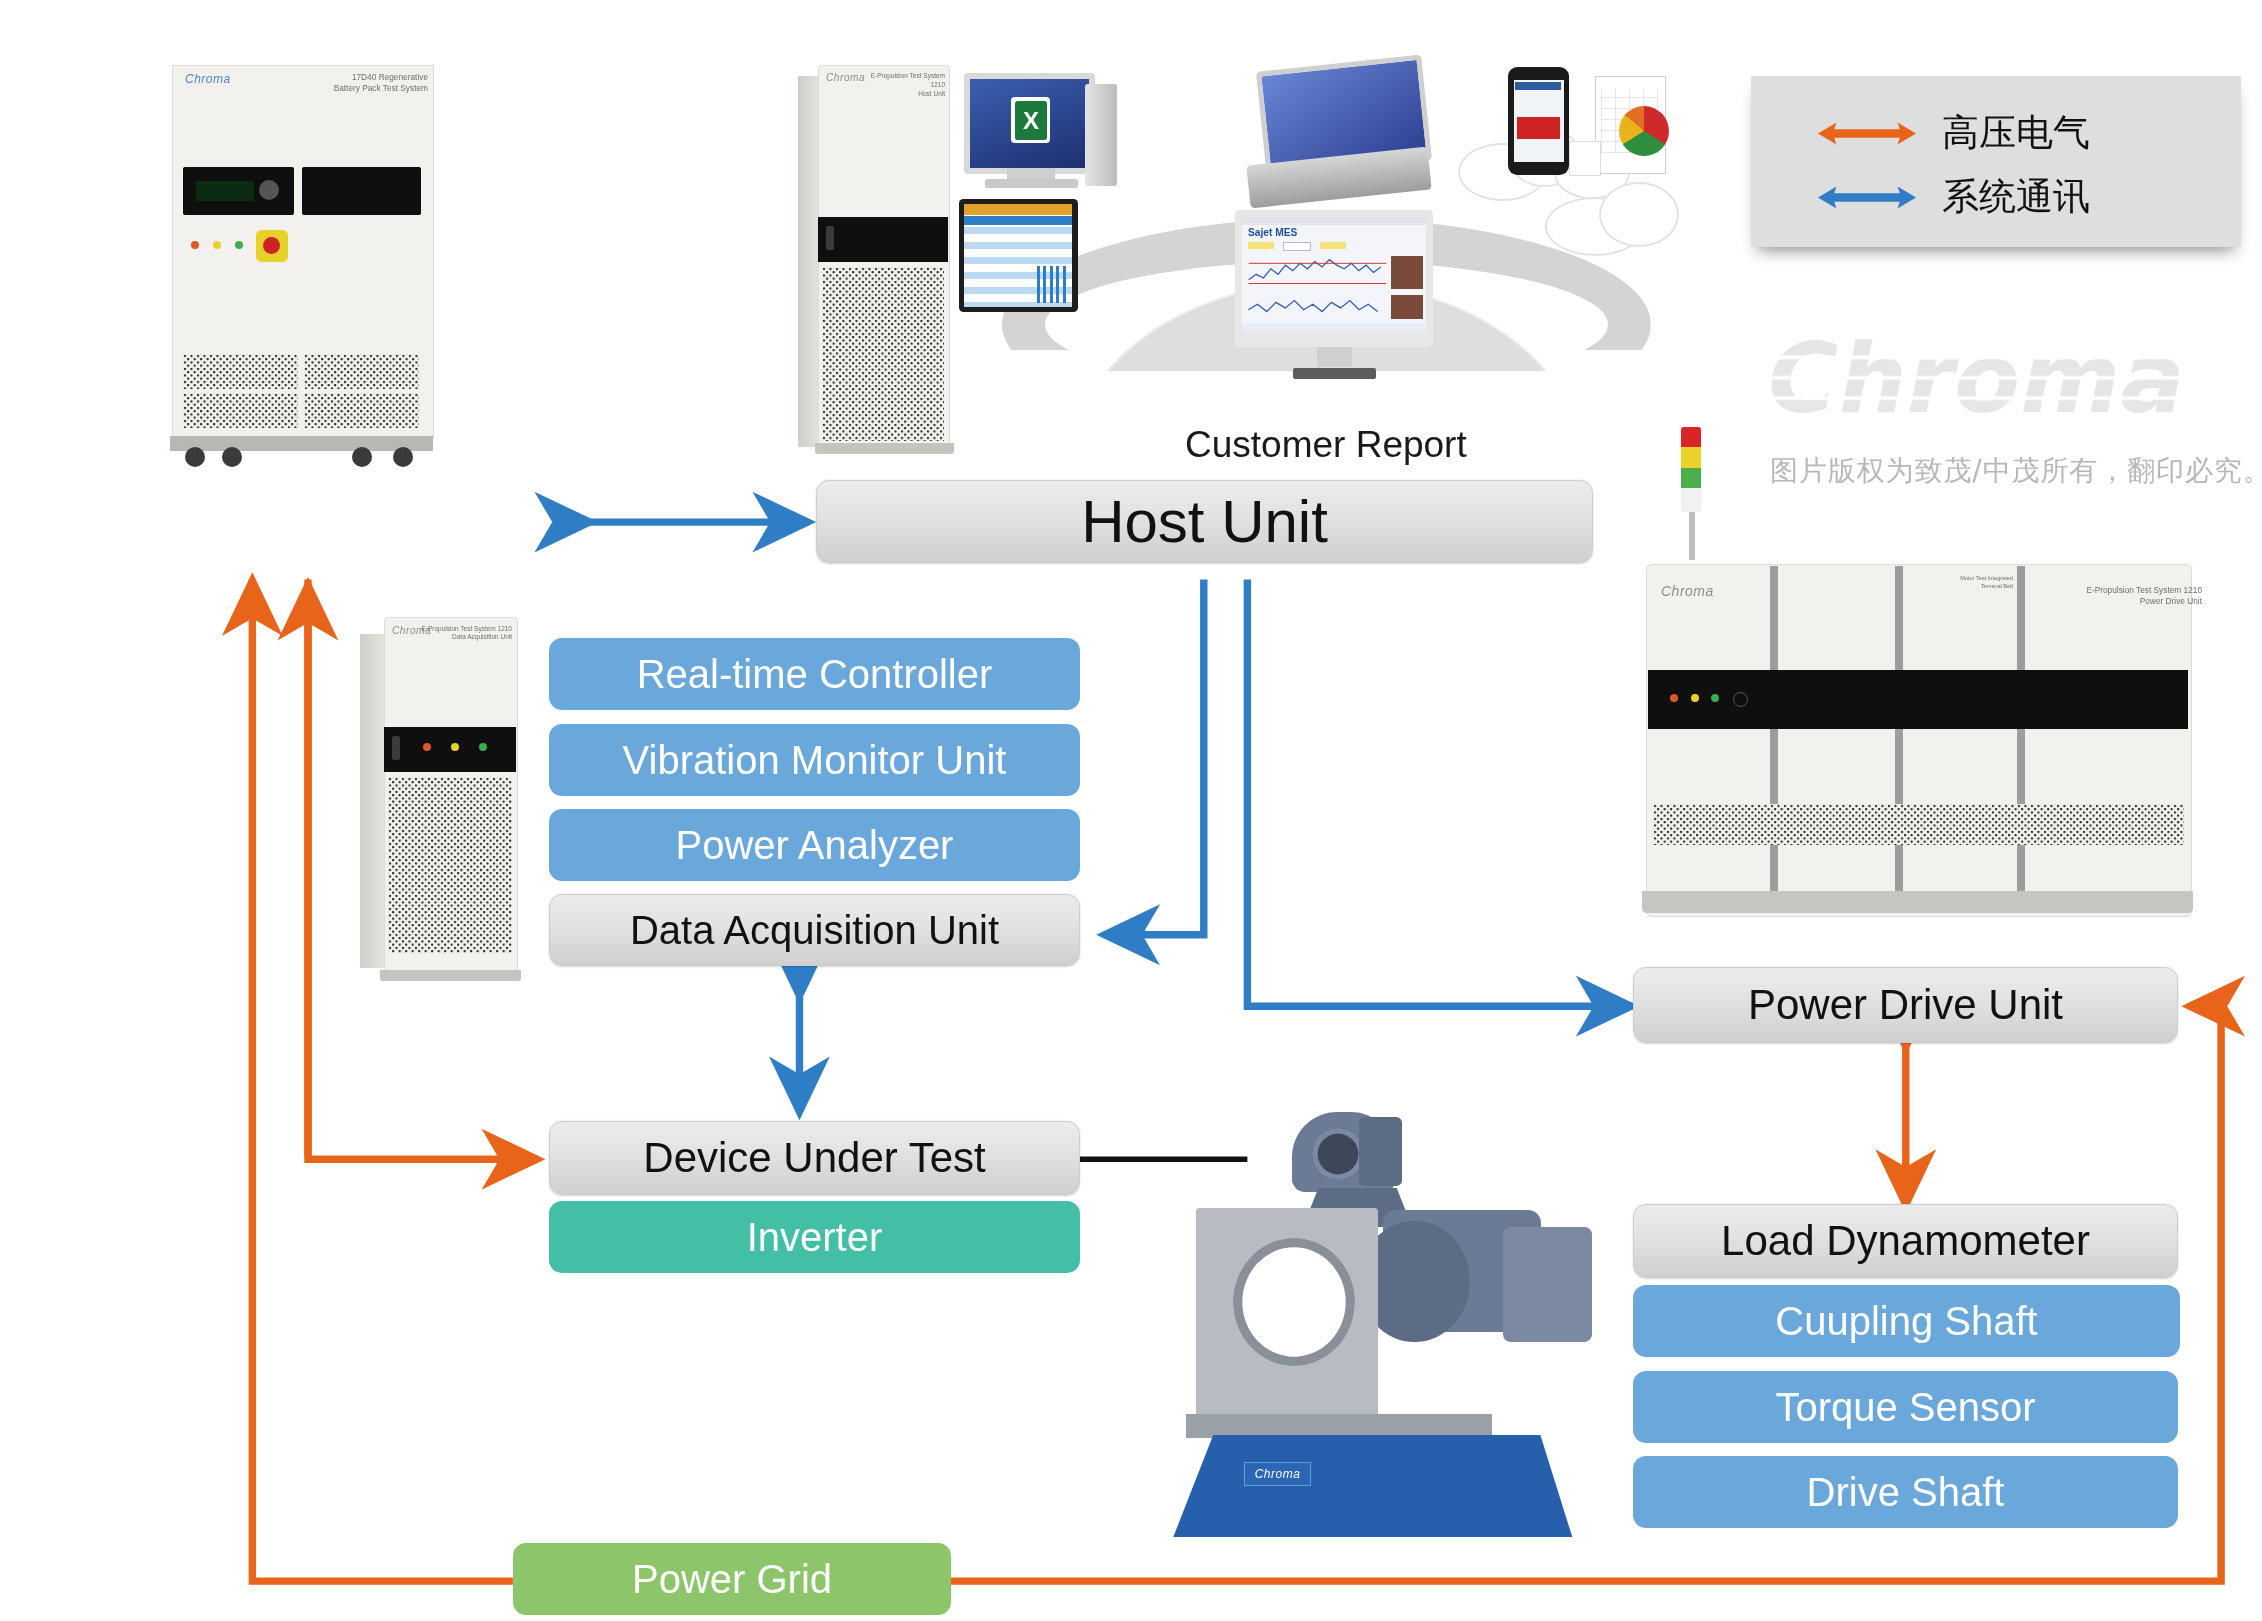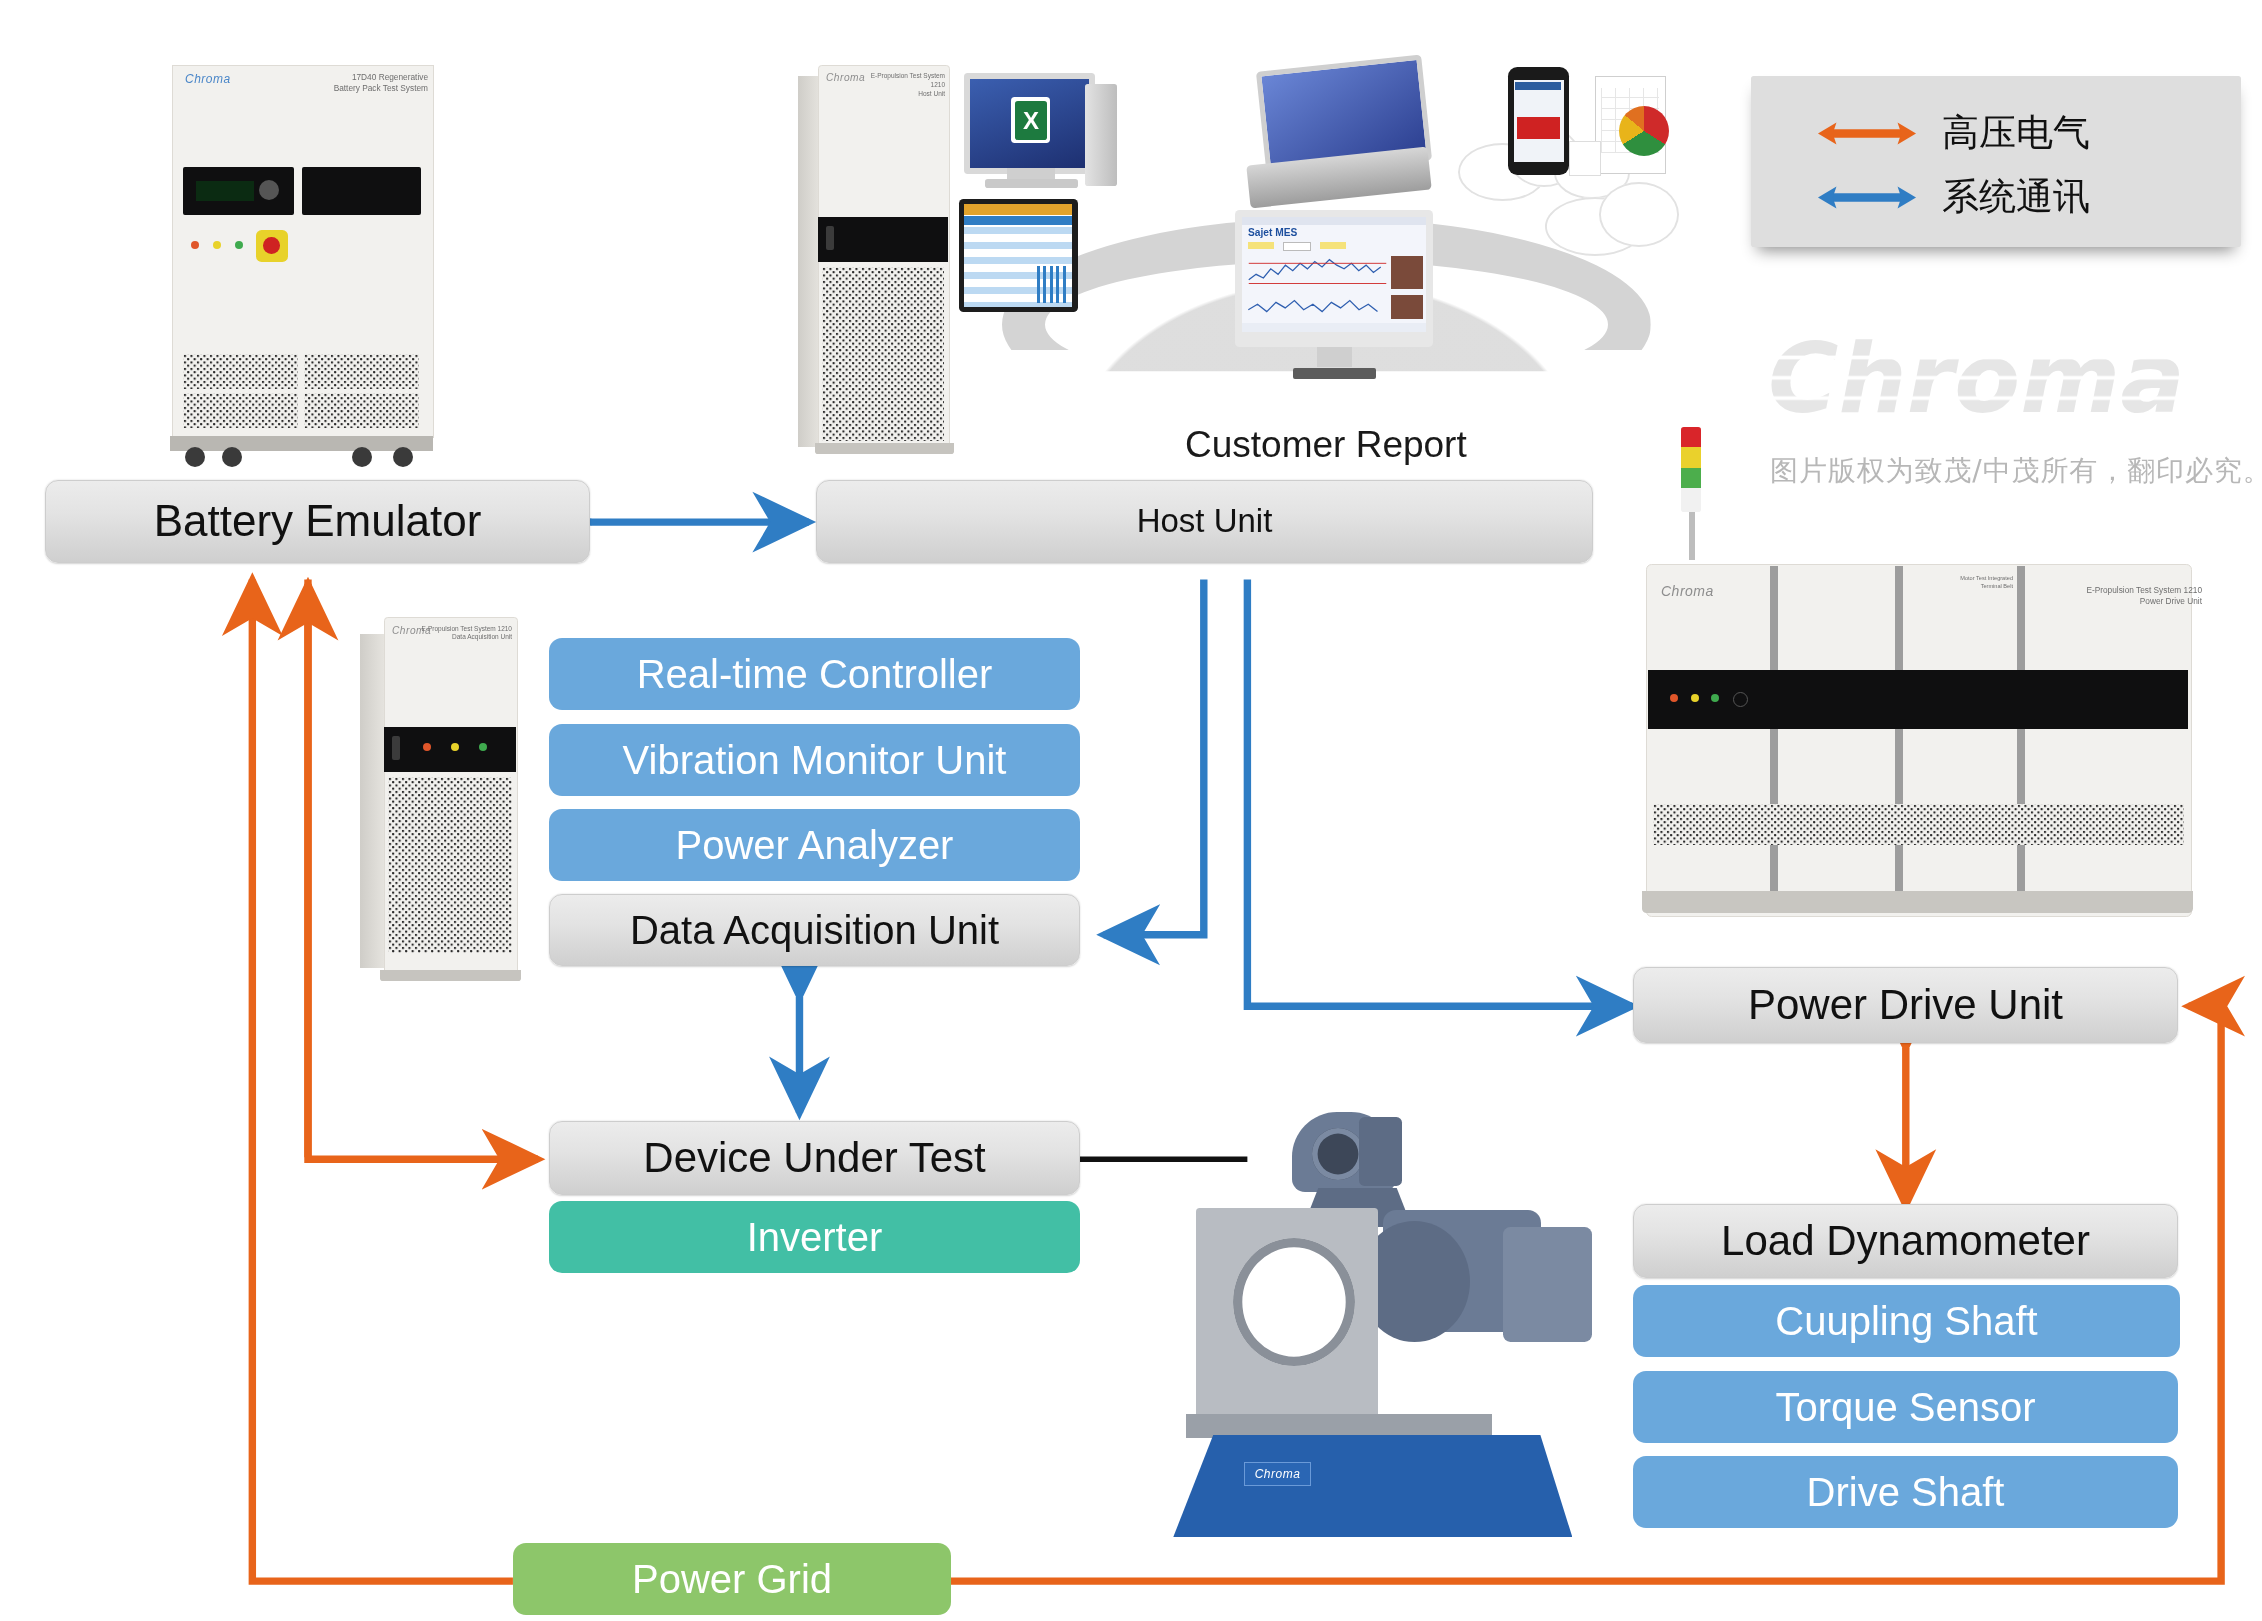--- a/index.html
+++ b/index.html
@@ -282,25 +282,22 @@
          box-shadow:inset 0 0 0 9.3px #8a9099;"></div>
     <div class="abs" style="left:22px;top:306px;width:306px;height:24px;background:#9aa0a8;"></div>
 
     <div class="abs" style="left:9.3px;top:327px;width:399px;height:102px;background:#2660ac;
          clip-path:polygon(10% 0,92% 0,100% 100%,0 100%);"></div>
     <div class="abs" style="left:80px;top:354px;width:65px;height:22px;background:#2a66b4;border:0.9px solid #6a9ad8;
                 color:#fff;font-size:12px;display:flex;align-items:center;justify-content:center;
                 font-style:italic;letter-spacing:0.5px;">Chroma</div>
   </div>
 
-  <div class="box box-gray" style="left:45px;top:480px;width:545px;height:83px;font-size:44px;">
-    <span>Battery Emulator</span>
-  </div>
-
-  <div class="box box-gray" style="left:816px;top:480px;width:777px;height:83px;font-size:33px;">
+
+  <div class="box box-gray" style="left:816px;top:480px;width:777px;height:83px;font-size:60px;">
     <span>Host Unit</span>
   </div>
 
   <div class="box box-blue" style="left:549px;top:638px;width:531px;height:72px;font-size:40px;">
     <span>Real-time Controller</span>
   </div>
   <div class="box box-blue" style="left:549px;top:724px;width:531px;height:72px;font-size:40px;">
     <span>Vibration Monitor Unit</span>
   </div>
   <div class="box box-blue" style="left:549px;top:809px;width:531px;height:72px;font-size:40px;">

